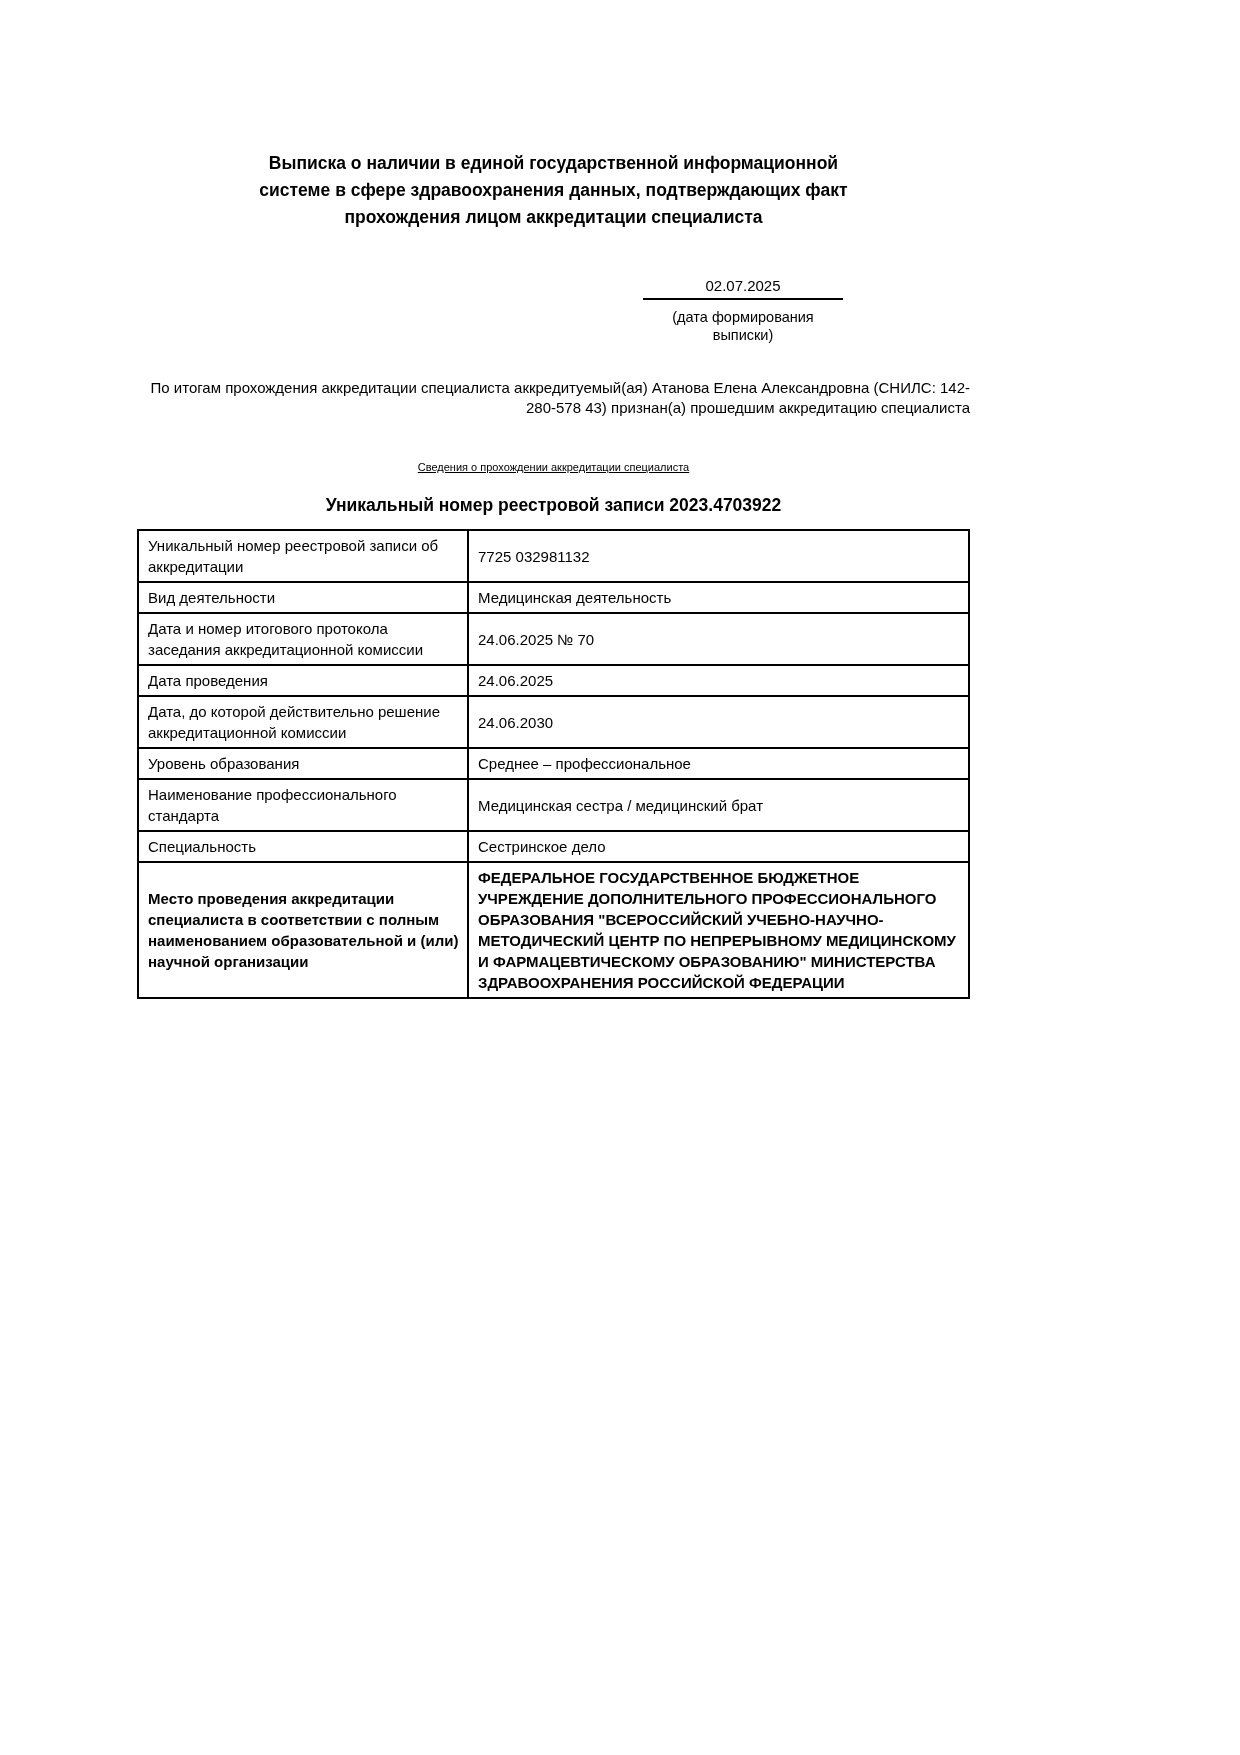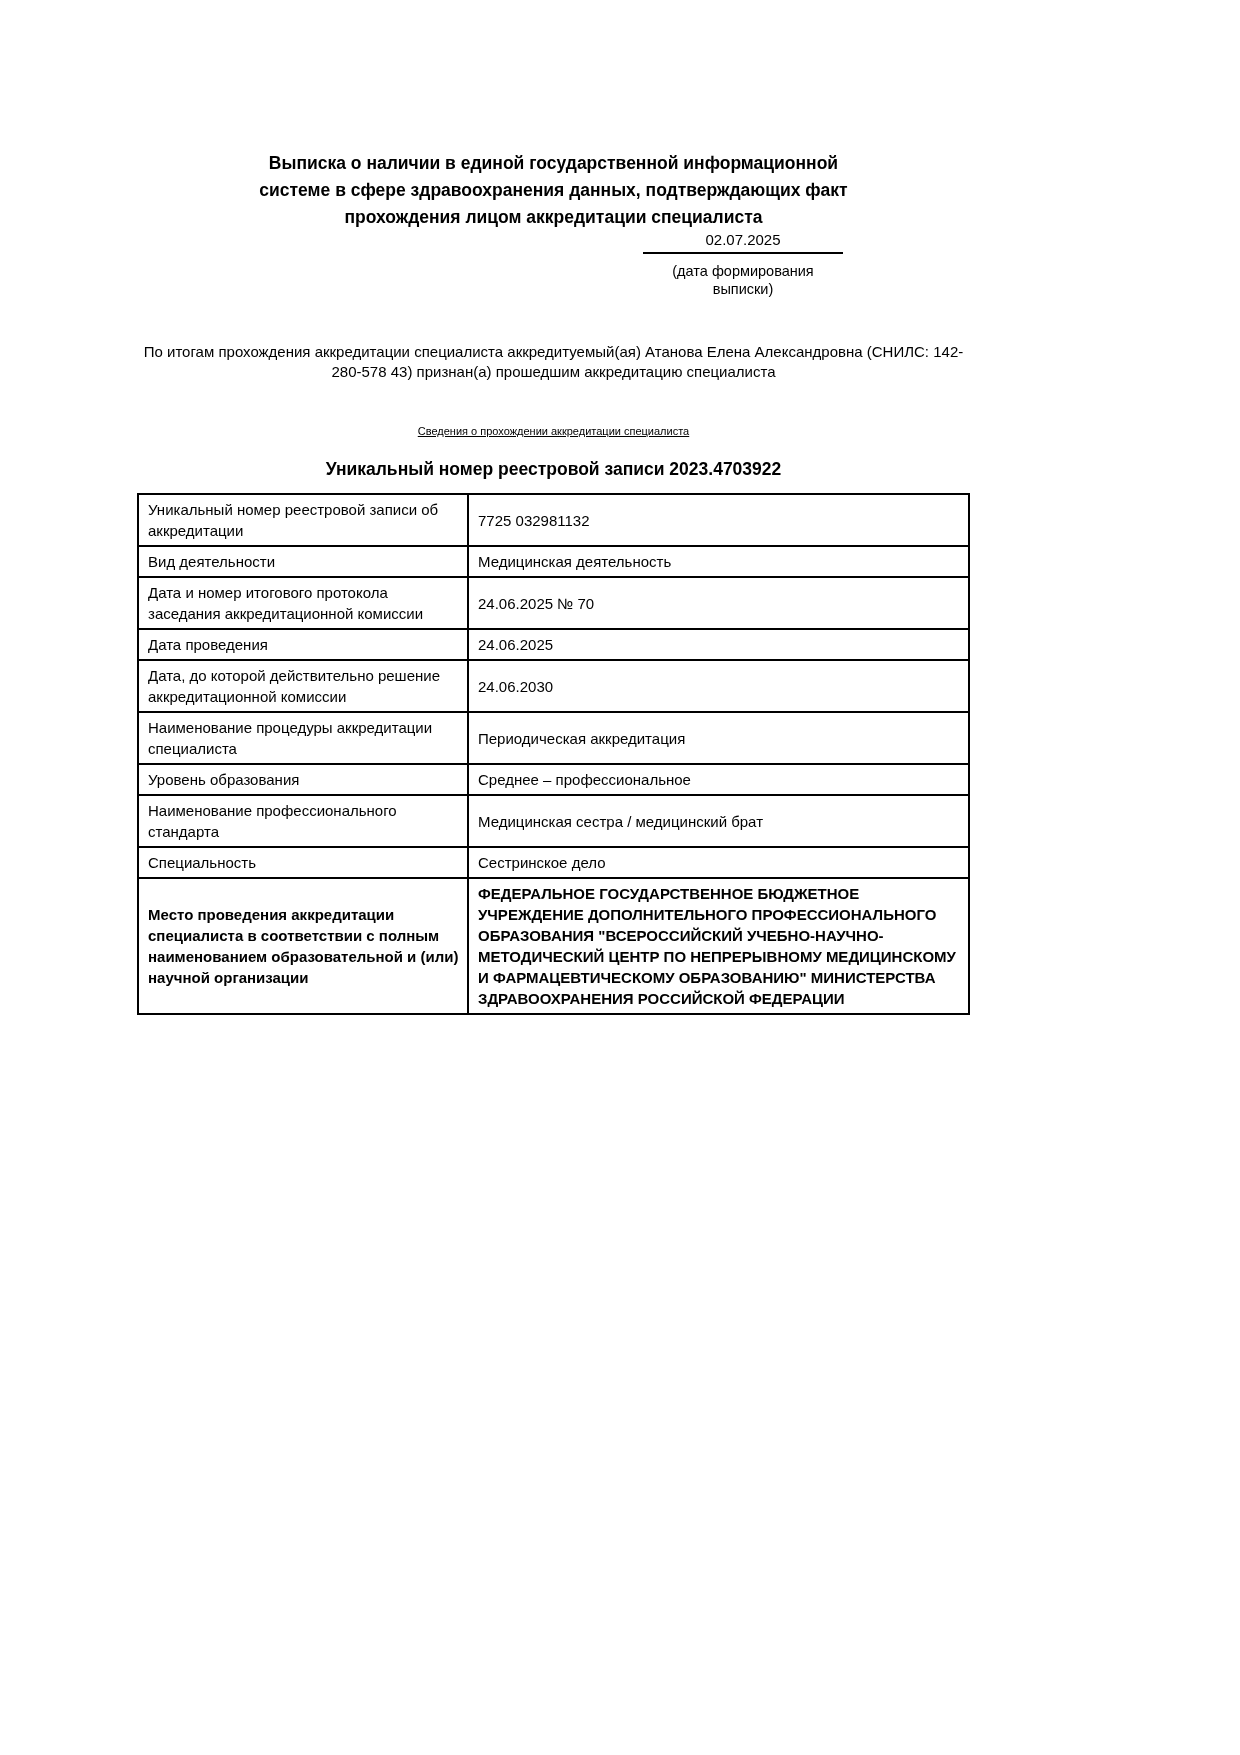--- a/index.html
+++ b/index.html
@@ -25,40 +25,41 @@
     width: 833px;
   }
   .doc-title {
     margin-top: 150px;
     text-align: center;
     font-weight: bold;
     font-size: 17.5px;
     line-height: 27px;
   }
   .date-block {
+    margin-top: 46px;
     margin-left: 506px;
     width: 200px;
     text-align: center;
     font-size: 15px;
   }
   .date-value {
     display: block;
     padding-bottom: 3px;
     border-bottom: 2px solid #000000;
     line-height: 18px;
   }
   .date-caption {
     display: block;
     font-size: 14.5px;
     line-height: 18px;
     padding-top: 8px;
   }
   .intro {
-    margin-top: 44px;
-    text-align: center;
+    margin-top: 34px;
+    text-align: right;
     font-size: 15px;
     line-height: 20px;
   }
   .section-heading {
     margin-top: 39px;
     text-align: center;
     font-size: 11px;
     line-height: 20px;
     text-decoration: underline;
   }
@@ -126,24 +127,20 @@
           <td class="col-value">24.06.2025 № 70</td>
         </tr>
         <tr class="r2">
           <td class="col-label">Дата проведения</td>
           <td class="col-value">24.06.2025</td>
         </tr>
         <tr class="r1">
           <td class="col-label">Дата, до которой действительно решение аккредитационной комиссии</td>
           <td class="col-value">24.06.2030</td>
         </tr>
-        <tr class="r1">
-          <td class="col-label">Наименование процедуры аккредитации специалиста</td>
-          <td class="col-value">Периодическая аккредитация</td>
-        </tr>
         <tr class="r2">
           <td class="col-label">Уровень образования</td>
           <td class="col-value">Среднее – профессиональное</td>
         </tr>
         <tr class="r2">
           <td class="col-label">Наименование профессионального стандарта</td>
           <td class="col-value">Медицинская сестра / медицинский брат</td>
         </tr>
         <tr class="r2">
           <td class="col-label">Специальность</td>

